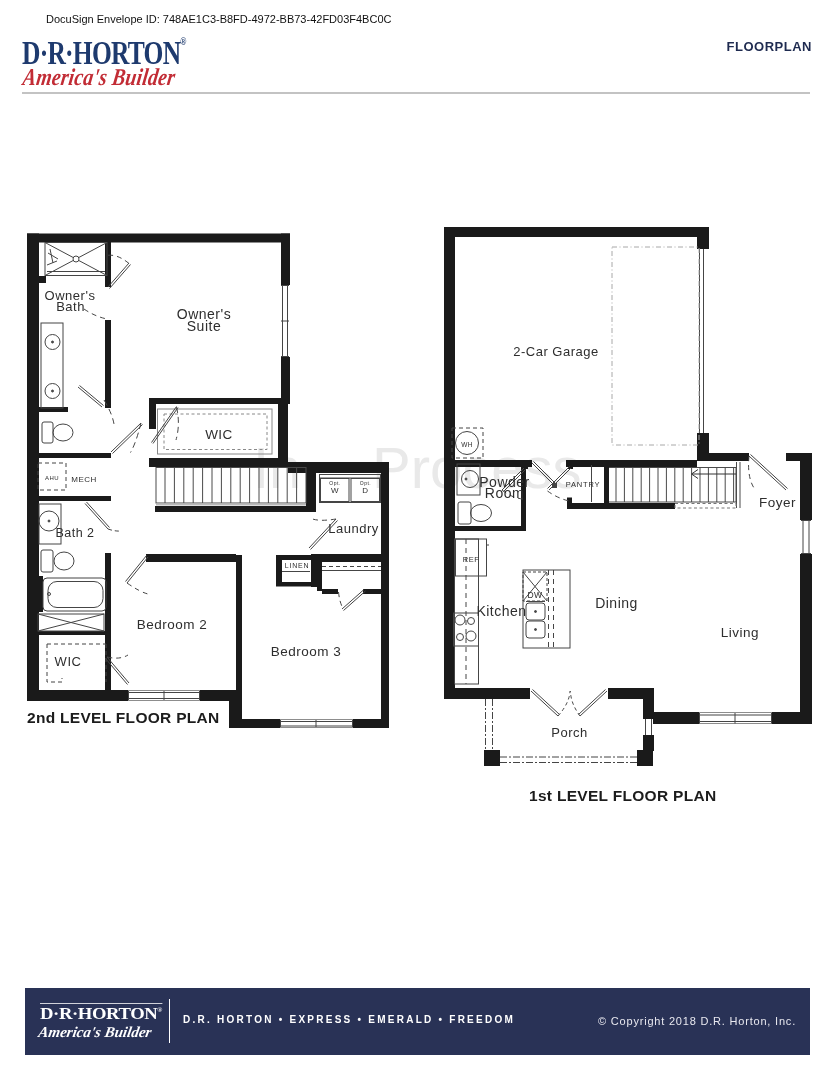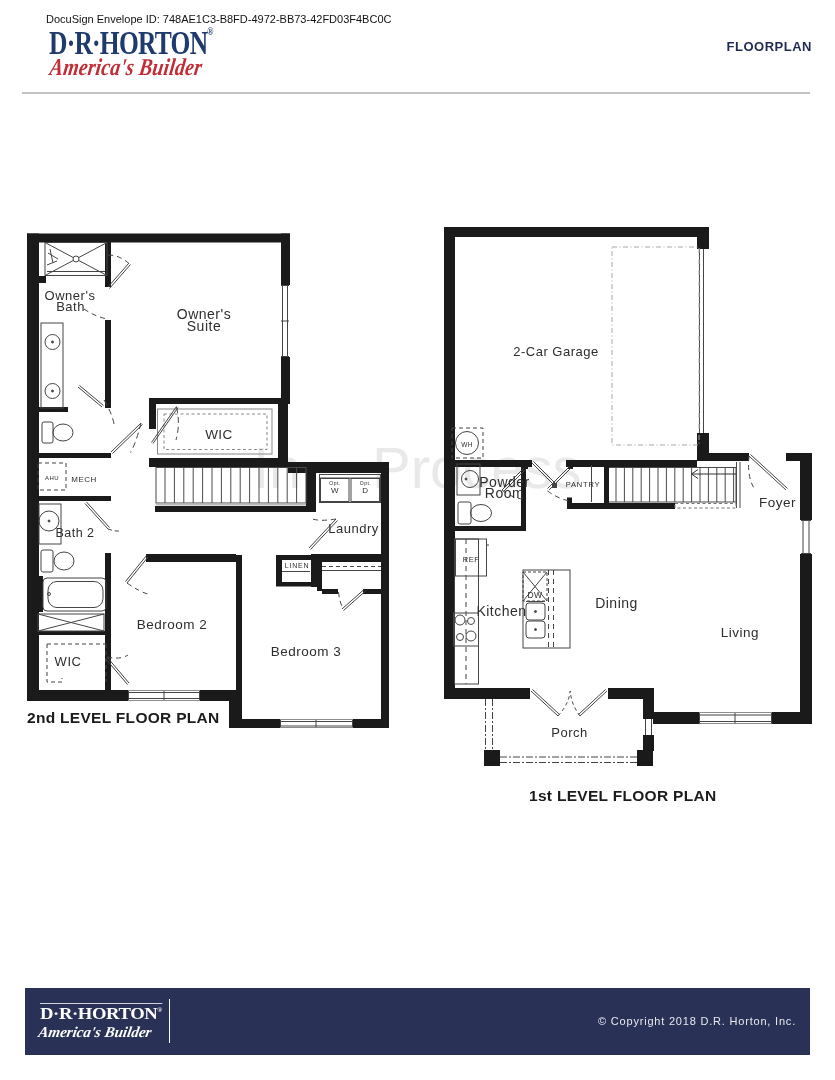--- a/index.html
+++ b/index.html
@@ -1,19 +1,19 @@
 <!DOCTYPE html>
 <html><head>
 <meta charset="utf-8">
 <style>
   html,body{margin:0;padding:0;}
   body{width:835px;height:1080px;position:relative;background:#fff;overflow:hidden;
        font-family:"Liberation Sans", sans-serif;}
   .docusign{position:absolute;left:22px;top:13px;font-size:11px;color:#111;margin-left:24px;}
-  .logo{position:absolute;left:22px;top:23px;margin-left:27px;}
+  .logo{position:absolute;left:22px;top:33px;}
   .logo .drh{font-family:"Liberation Serif",serif;font-weight:bold;color:#1e3a6e;
       font-size:34px;letter-spacing:-1px;transform:scale(0.75,1.02);transform-origin:left top;
       white-space:nowrap;}
   .logo .drh sup{font-size:11px;vertical-align:18px;letter-spacing:0;}
   .logo .ab{font-family:"Liberation Serif",serif;font-style:italic;font-weight:bold;
       color:#c22c35;font-size:21.5px;letter-spacing:0.2px;margin-top:-7px;margin-left:3px;transform:skewX(-8deg) scale(0.92,1.12);transform-origin:left top;transform-origin:left top;}
   .floorplan{position:absolute;right:23px;top:39px;font-size:13px;font-weight:bold;
       letter-spacing:0.5px;color:#1f2b50;}
   .hr{position:absolute;left:22px;top:92px;width:788px;height:2px;background:#c3c3c3;}
   .footer{position:absolute;left:25px;top:988px;width:785px;height:67px;background:#293256;}
@@ -389,14 +389,15 @@
     <text x="529" y="801" font-size="15.5" font-weight="bold" letter-spacing="0.3" fill="#1c1c1c">1st LEVEL FLOOR PLAN</text>
   </g>
 </svg>
 
 <div class="footer">
   <div class="f-logo">
     <div class="drh">D·R·HORTON<sup>®</sup></div>
     <div class="ab">America's Builder</div>
   </div>
   <div class="f-sep"></div>
+  <div class="f-brands">D.R. HORTON • EXPRESS • EMERALD • FREEDOM</div>
   <div class="f-copy">© Copyright 2018 D.R. Horton, Inc.</div>
 </div>
 
 </body></html>

